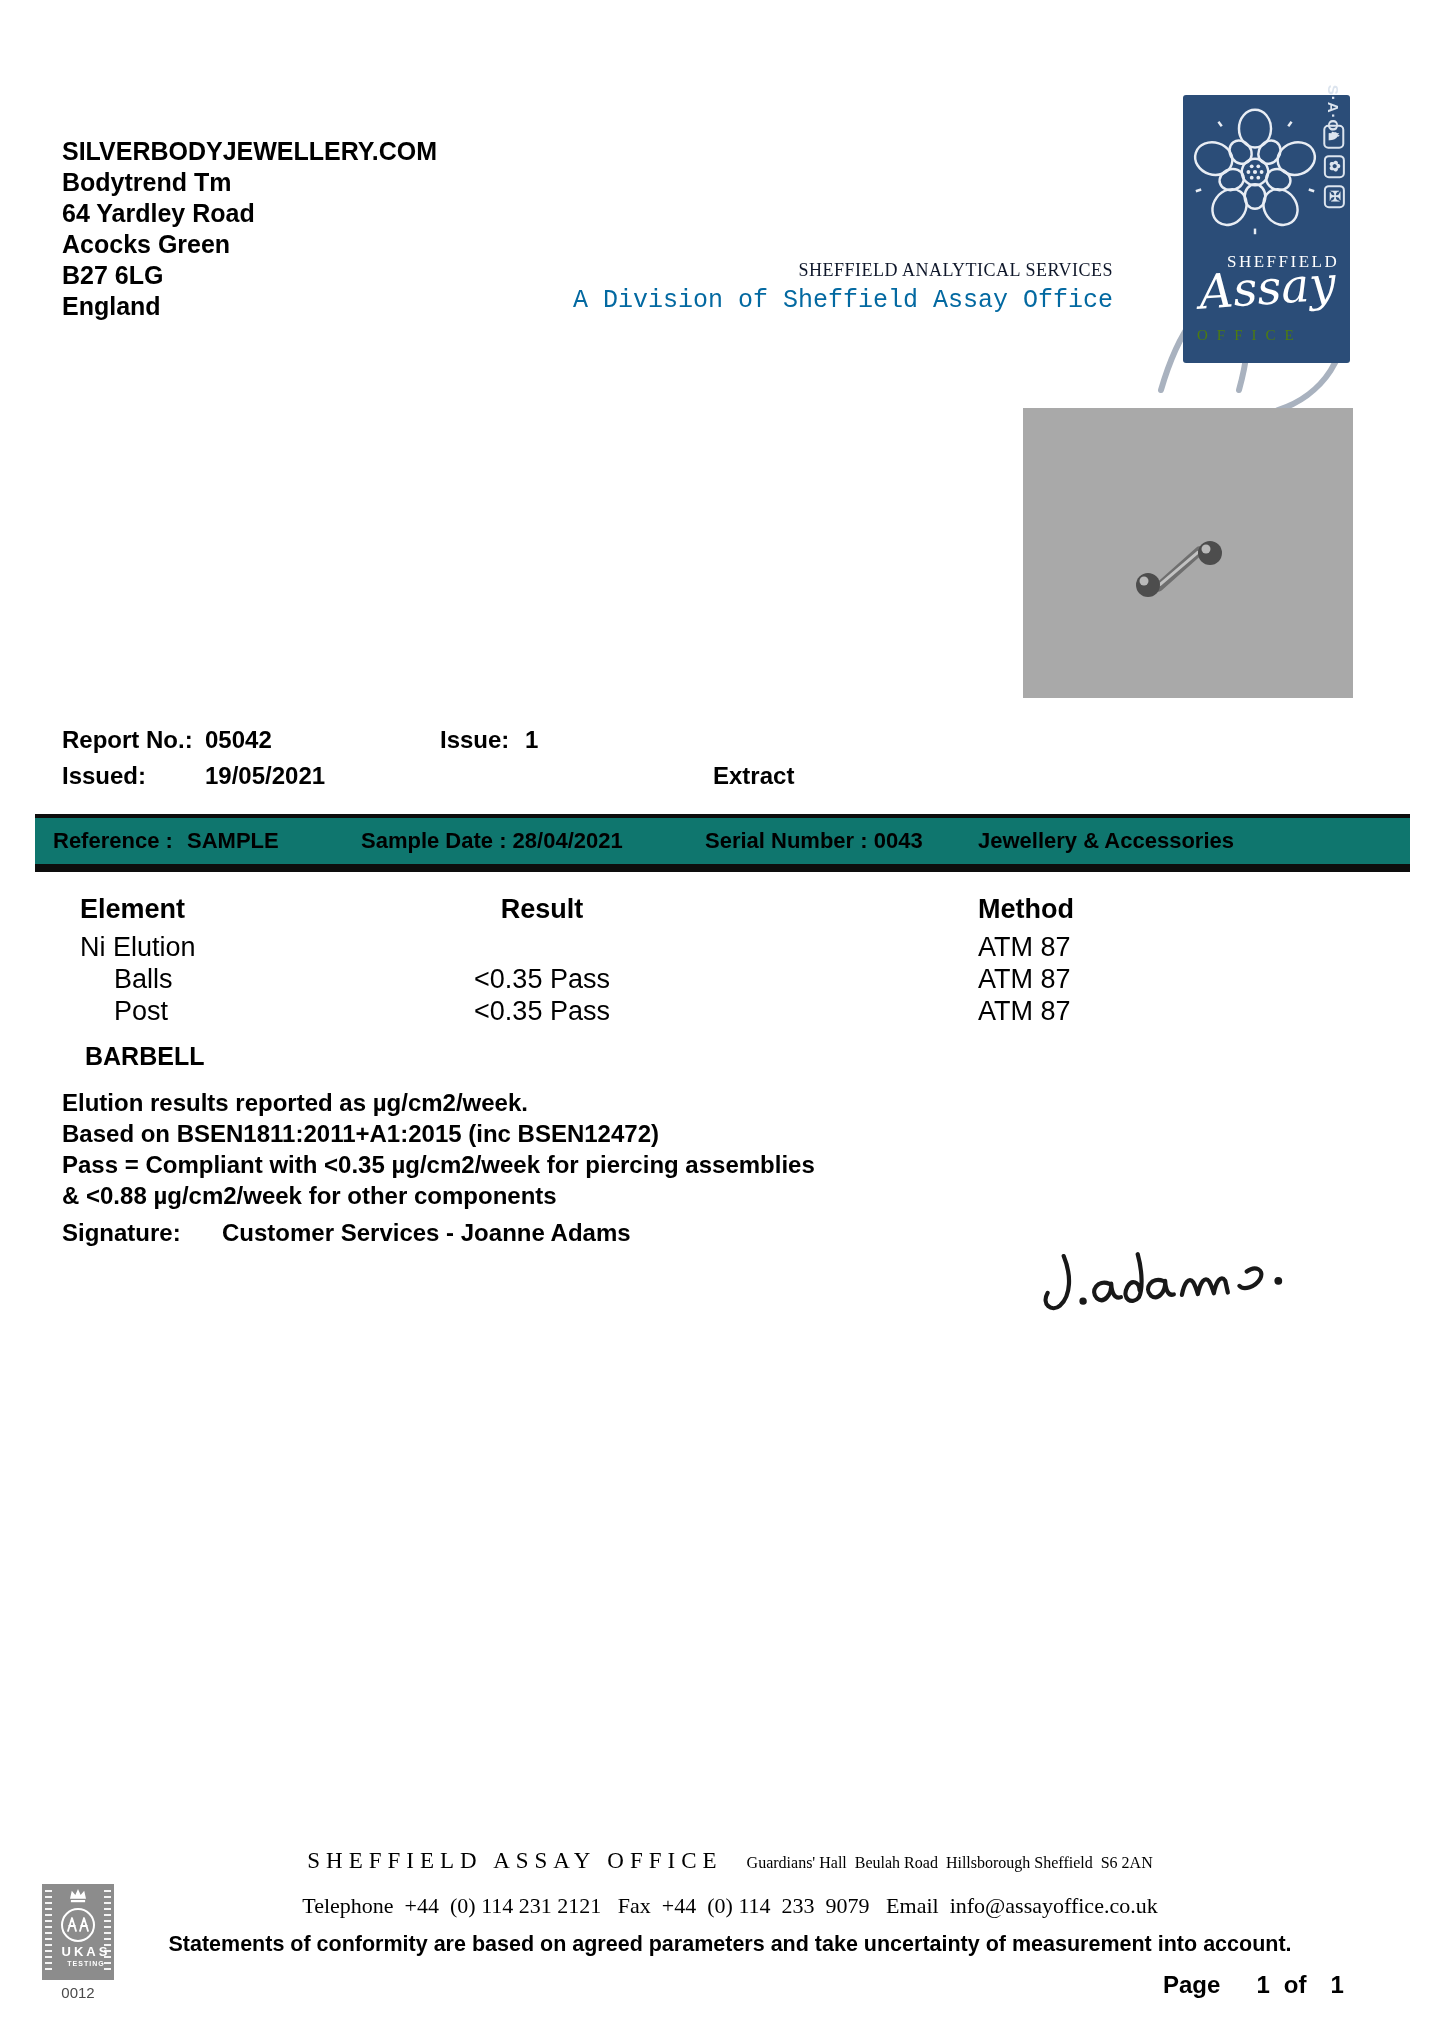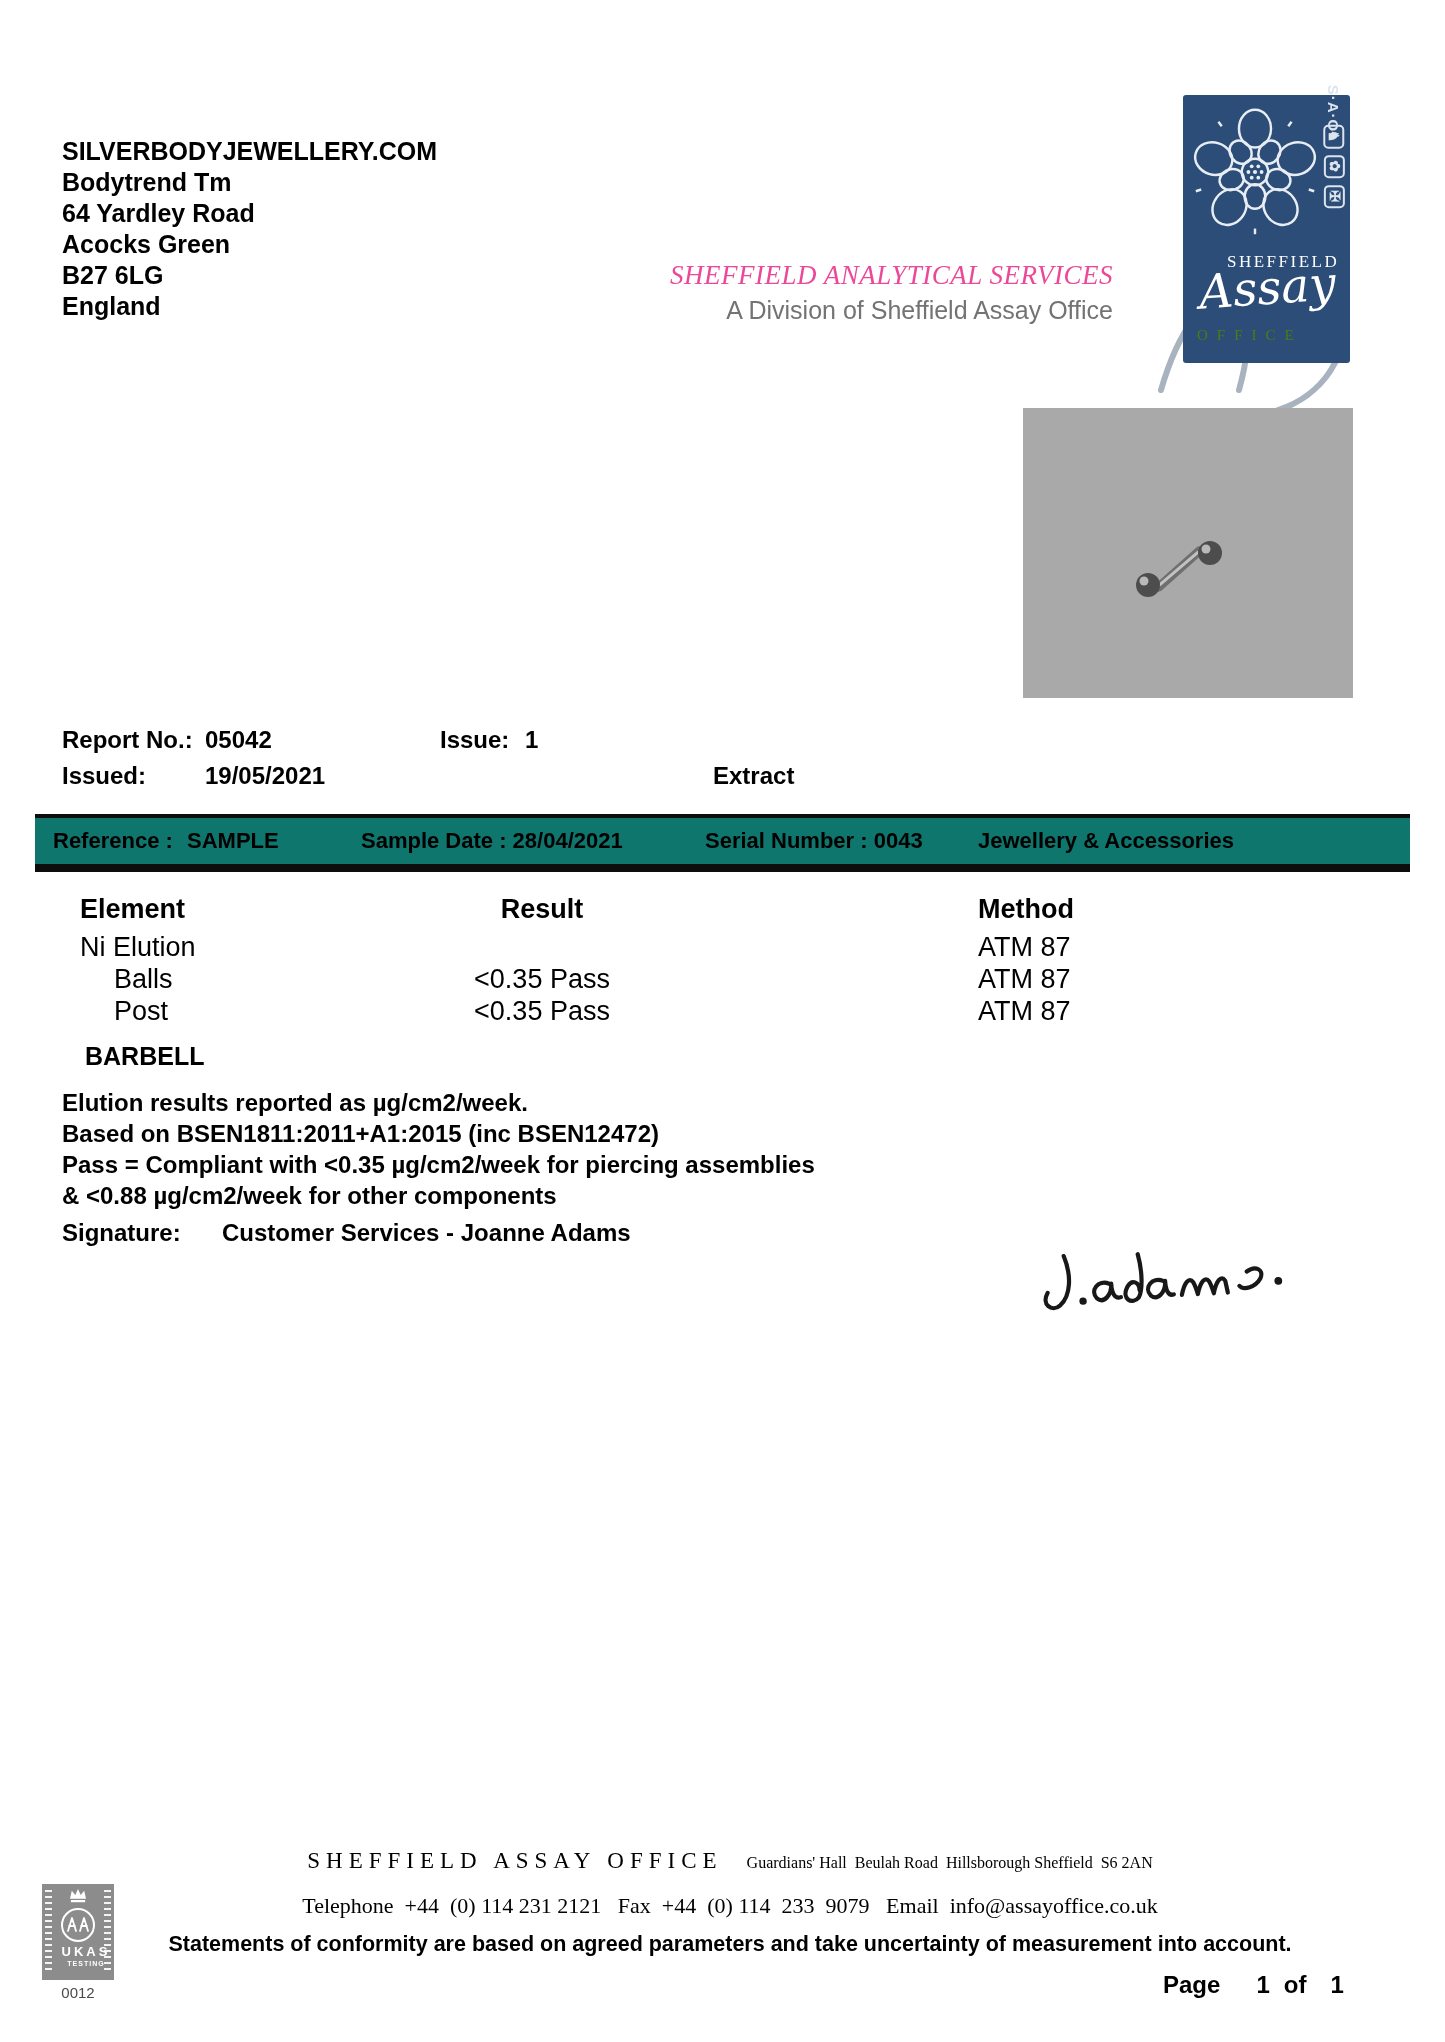--- a/index.html
+++ b/index.html
@@ -7,22 +7,22 @@
   .page {
     position:relative; width:1445px; height:2042px; margin:0 auto;
     background:#ffffff; overflow:hidden; color:#000;
   }
 
   
   .recipient { position:absolute; left:62px; top:136px; font-weight:bold; font-size:25px; line-height:31px; }
 
   
   .org-block { position:absolute; top:260px; right:332px; text-align:right; }
-  .org-title { font-family:"Liberation Serif", serif; font-size:27px; color:#ec4899; letter-spacing:0.5px;font-style:italic; }
-  .org-subtitle { font-family:Liberation Sans, sans-serif; font-size:25px; color:#737373; margin-top:5px; }
+  .org-title { font-family:"Liberation Serif", serif; font-size:18px; color:#0f172a; letter-spacing:0.5px; }
+  .org-subtitle { font-family:Liberation Mono, monospace; font-size:25px; color:#0369a1; margin-top:5px; }
 
   
   .logo { position:absolute; left:1183px; top:92px; width:168px; height:280px; }
   .logo-square { position:absolute; left:0; top:3px; width:167px; height:268px; background:#2b4d78; border-radius:3px; }
   .logo-swash { position:absolute; left:-40px; top:80px; width:250px; height:240px; overflow:visible; }
   .logo-rose { position:absolute; left:6px; top:14px; width:132px; height:132px; }
   .logo-hallmarks { position:absolute; right:2px; top:8px; width:30px; display:flex; flex-direction:column; align-items:center; gap:9px; }
   .hallmark { color:#dce4ee; transform:rotate(90deg); font-size:15px; font-weight:bold; letter-spacing:1px; }
   .hallmark.boxed { border:2px solid #dce4ee; border-radius:5px; padding:0 3px; font-size:14px; line-height:17px; }
   .logo-sheffield { position:absolute; left:44px; top:160px; color:#fff; font-family:"Liberation Serif", serif; font-size:17px; letter-spacing:2.5px; white-space:nowrap; }

